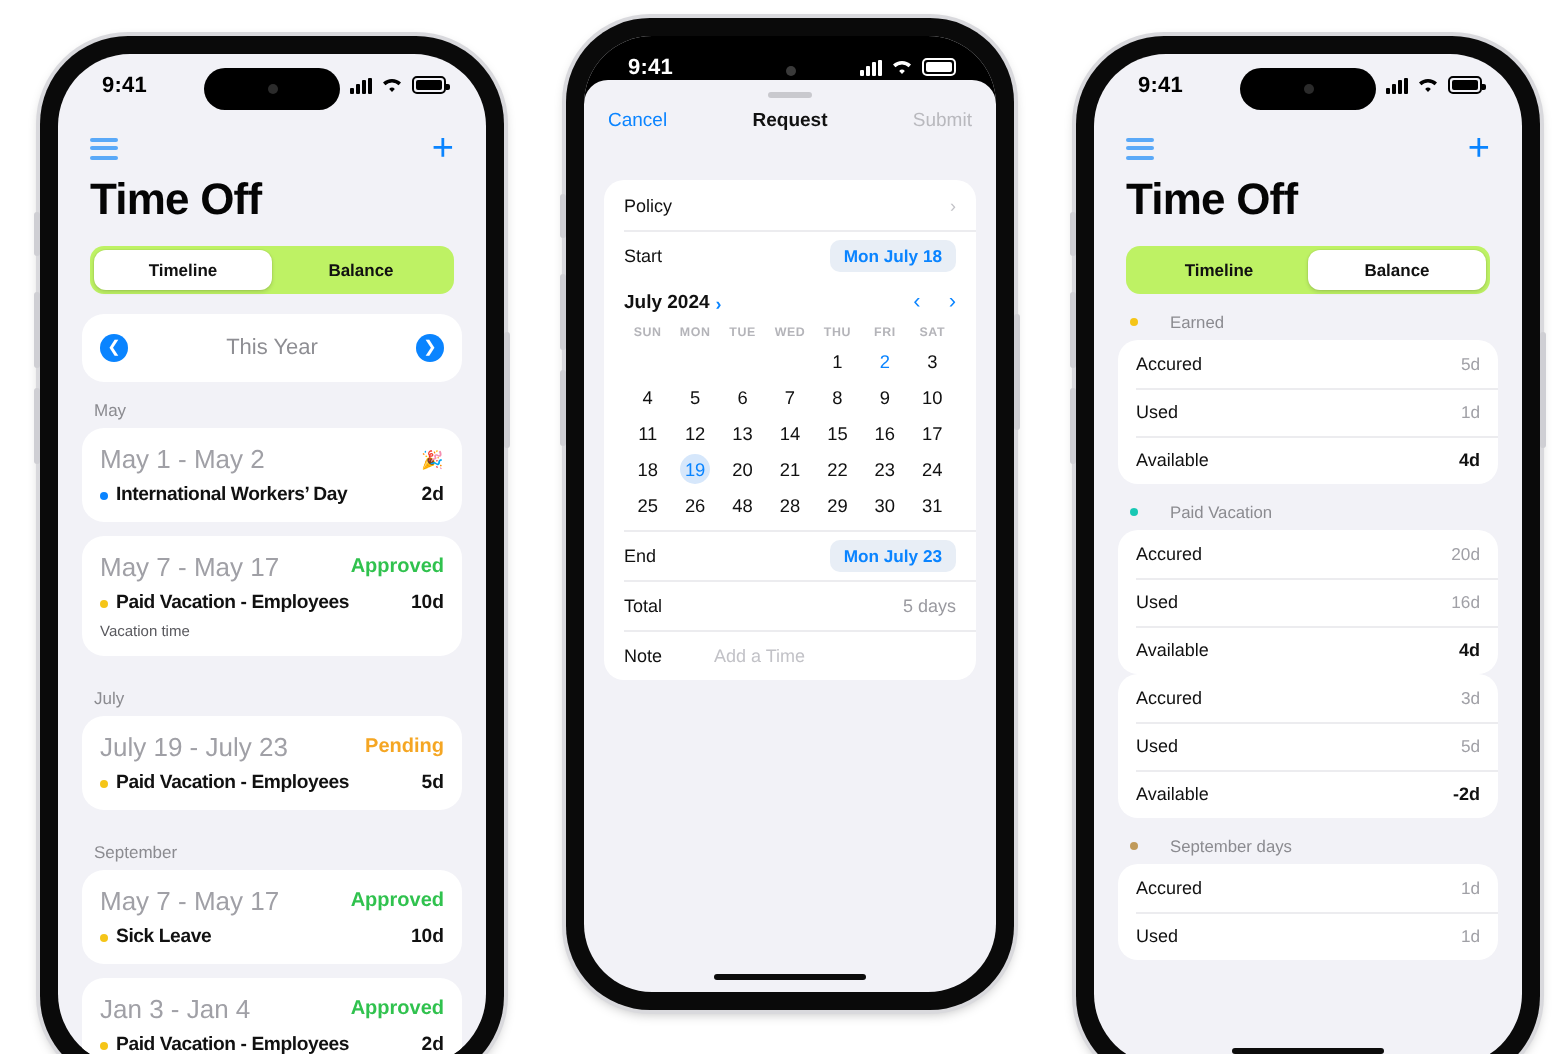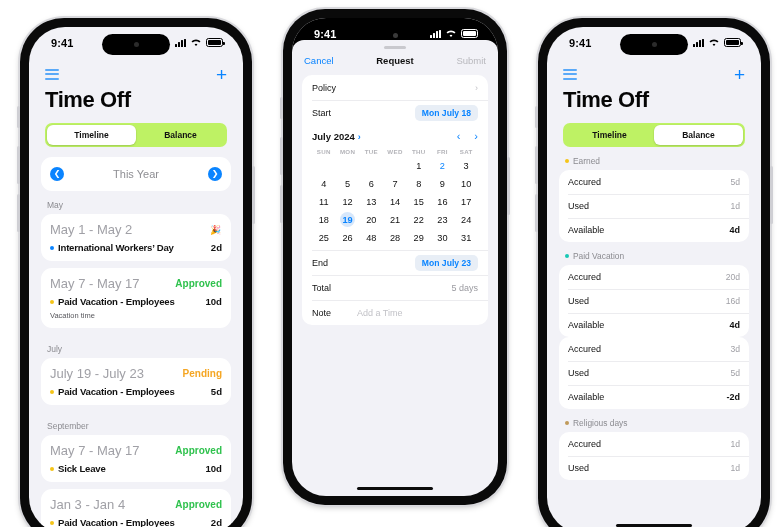--- a/index.html
+++ b/index.html
@@ -106,21 +106,21 @@
   .sheet {
     position:absolute; left:0; right:0; top:22px;
     background:#f2f2f7; border-radius: 12px 12px 0 0; padding-top: 6px;
   }
   .grabber { width:22px; height:3px; border-radius:2px; background:#c9c9ce; margin: 0 auto 6px auto; }
   .sheethead { display:flex; align-items:center; justify-content:space-between; padding: 0 12px 8px 12px; }
   .shl { font-size:9.5px; color:#0a84ff; cursor:pointer; }
   .shc { font-size:9.5px; font-weight:700; color:#111; }
   .shr { font-size:9.5px; color:#b9b9be; cursor:pointer; }
 
-  .grp { background:#fff; border-radius:10px; margin: 1px 10px; overflow:hidden; }
+  .grp { background:#fff; border-radius:10px; margin: 16px 10px; overflow:hidden; }
   .row { display:flex; align-items:center; justify-content:space-between; padding: 0 10px; height:25px; position:relative; }
   .row + .row::before, .rowsep::before {
     content:""; position:absolute; left:10px; right:0; top:0; height:1px; background:#ececef;
   }
   .rlabel { font-size:9px; color:#111; }
   .chev { color:#c2c2c7; font-size:9px; }
   .pill { background:#e8eef6; color:#0a84ff; font-size:8.6px; font-weight:600;
           border-radius:5px; padding: 3px 7px; }
   .rval { font-size:9px; color:#9a9aa0; }
   .rplace { font-size:9px; color:#c2c2c7; }
@@ -134,27 +134,27 @@
   .calarrows span { color:#0a84ff; font-size:11px; cursor:pointer; line-height:1; }
   .dow { display:grid; grid-template-columns: repeat(7,1fr); margin-top:6px; }
   .dow div { text-align:center; font-size:6.2px; color:#b4b4b9; letter-spacing:.3px; font-weight:600; }
   .days { display:grid; grid-template-columns: repeat(7,1fr); row-gap:1px; margin-top:2px; }
   .day { height:17px; display:flex; align-items:center; justify-content:center;
          font-size:9.2px; color:#111; cursor:pointer; }
   .day.blank { visibility:hidden; }
   .day.blue { color:#0a84ff; }
   .day.sel { }
   .day.sel b { display:flex; align-items:center; justify-content:center;
-               width:15px; height:15px; border-radius:50%; background:#d6e7fb; color:#0a84ff; font-weight:700; font-size:9.2px; }
+               width:15px; height:15px; border-radius:50%; background:#d6e7fb; color:#0a84ff; font-weight:400; font-size:9.2px; }
 
   .homebar { position:absolute; left:50%; transform:translateX(-50%); bottom:6px;
              width:76px; height:3.5px; border-radius:2px; background:#0c0c0c; }
 
   
-  .seclabel { display:flex; align-items:center; gap:4px; font-size:8.4px; color:#8b8b90; padding: 9px 0 4px 6px; }
+  .seclabel { display:flex; align-items:center; gap:16px; font-size:8.4px; color:#8b8b90; padding: 9px 0 4px 6px; }
   .bgrp { background:#fff; border-radius:10px; overflow:hidden; }
   .brow { display:flex; align-items:center; justify-content:space-between; padding:0 9px; height:24px; position:relative; }
   .brow + .brow::before { content:""; position:absolute; left:9px; right:0; top:0; height:1px; background:#ececef; }
   .bk { font-size:9px; color:#111; }
   .bv { font-size:8.6px; color:#a0a0a6; }
   .bv.strong { color:#111; font-weight:700; font-size:9px; }
 </style>
 </head>
 <body>
 
@@ -500,21 +500,21 @@
               <span class="bk">Used</span>
               <span class="bv">5d</span>
             </div>
             <div class="brow">
               <span class="bk">Available</span>
               <span class="bv strong">-2d</span>
             </div>
           </div>
           <div class="seclabel">
             <span class="dot" style="background:#c09a5a"></span>
-            <span>Religious days</span>
+            <span>September days</span>
           </div>
           <div class="bgrp">
             <div class="brow">
               <span class="bk">Accured</span>
               <span class="bv">1d</span>
             </div>
             <div class="brow">
               <span class="bk">Used</span>
               <span class="bv">1d</span>
             </div>

